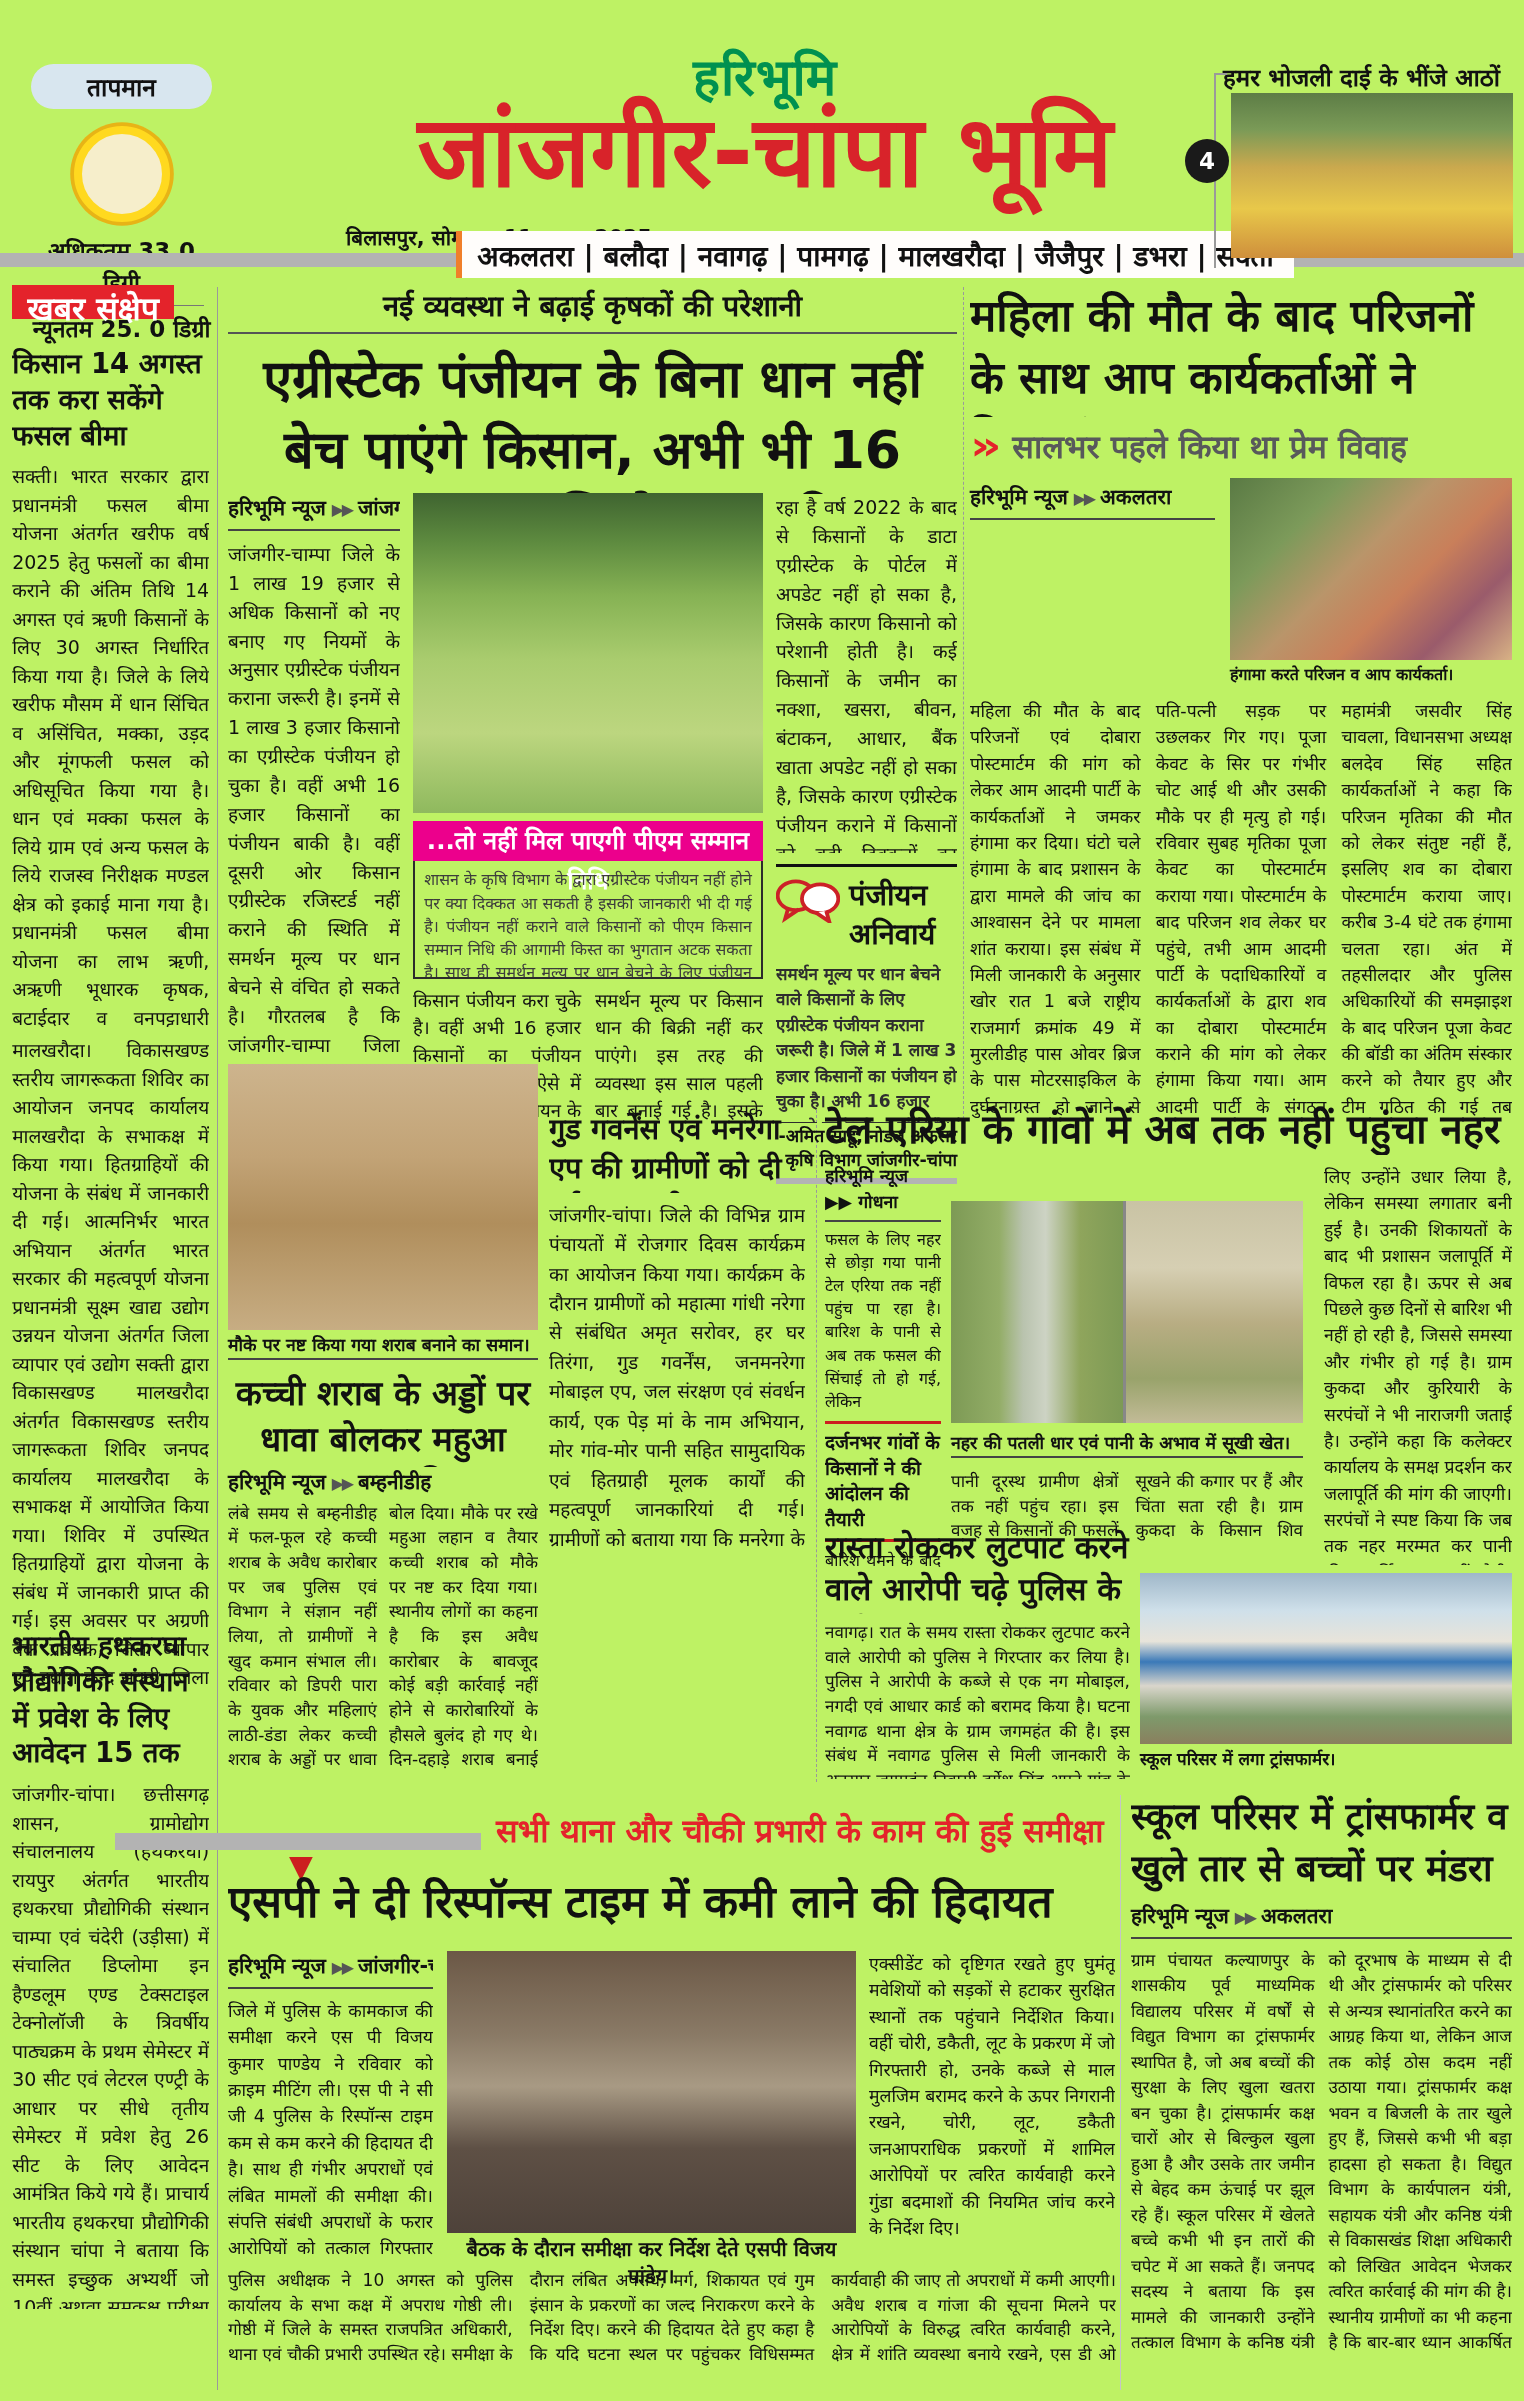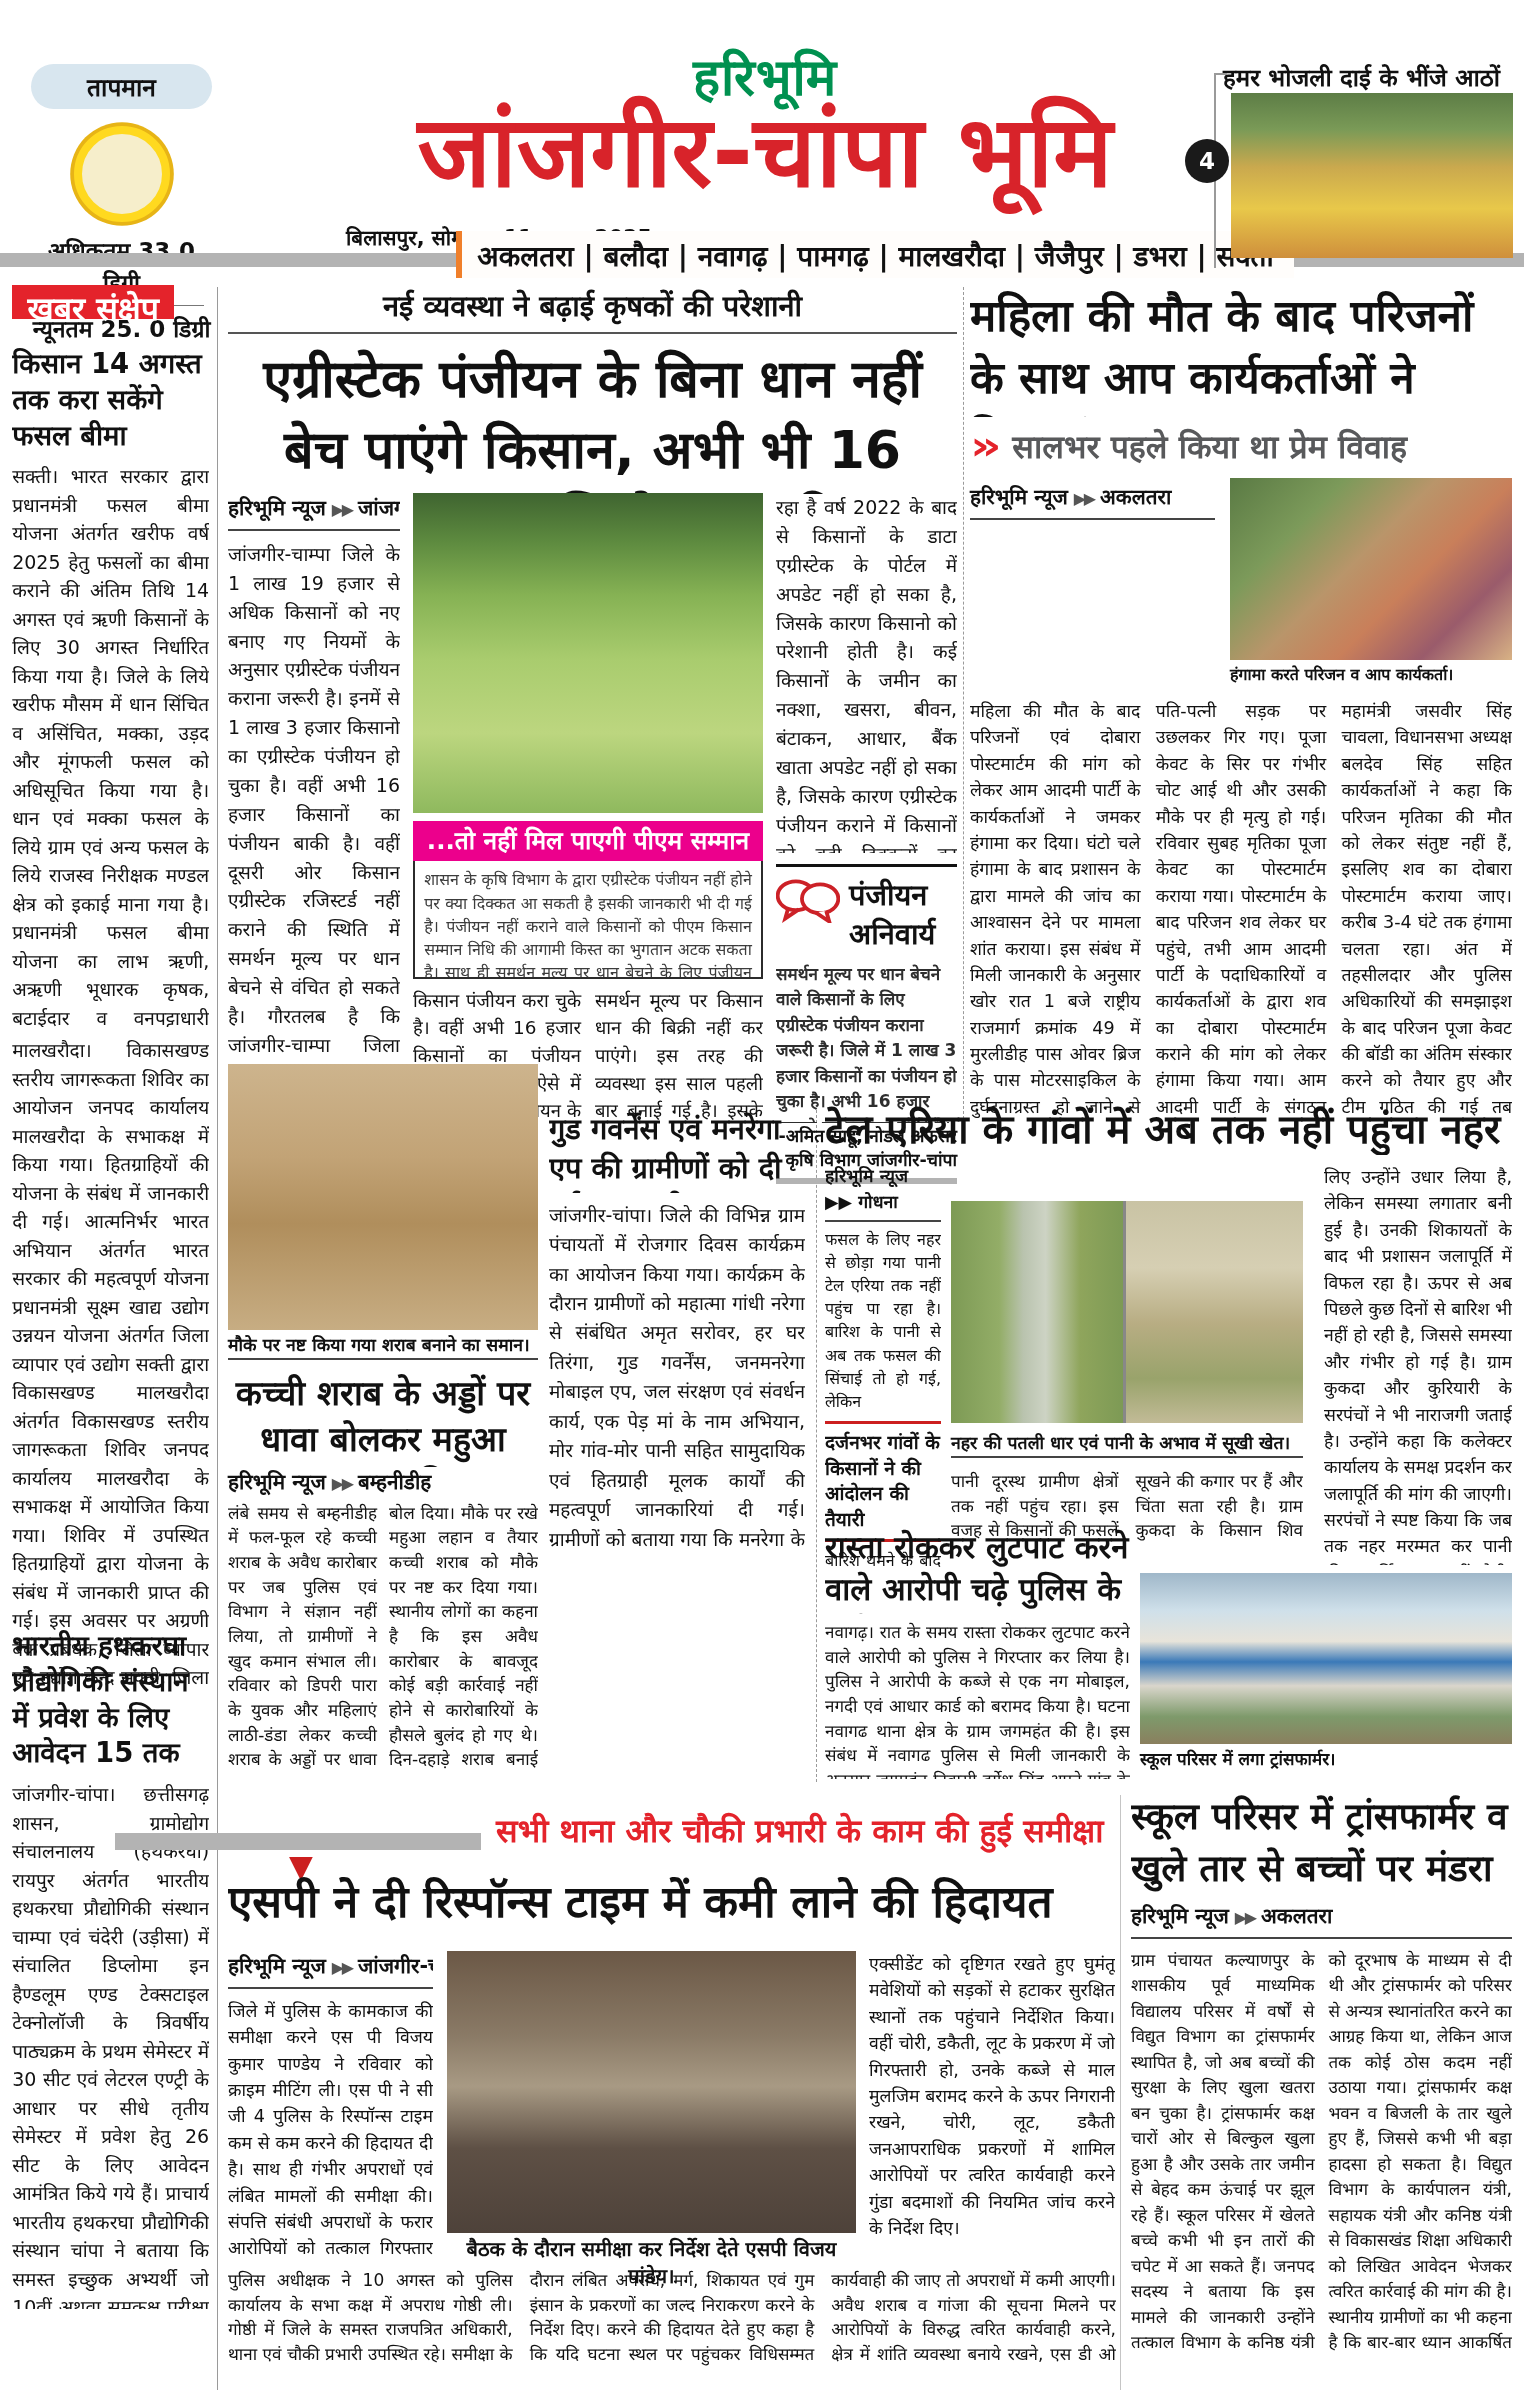--- a/index.html
+++ b/index.html
@@ -1,16 +1,16 @@
 <!DOCTYPE html>
 <html style="font-size:12.2px"><head>
 <meta charset="utf-8">
 <style>
   html,body{margin:0;padding:0;background:#e8e8e8;}
-  #paper{position:relative;width:1524px;height:2401px;background:#ffffff;overflow:hidden;
+  #paper{position:relative;width:1524px;height:2401px;background:#bef264;overflow:hidden;
          font-family:"DejaVu Sans","Liberation Sans",sans-serif;color:#111;}
   .abs{position:absolute;}
   .jt{text-align:justify;}
   
   .weather{left:31px;top:64px;width:181px;text-align:center;}
   .w-pill{background:#d8e6ef;border-radius:23px;font-weight:bold;font-size:24.5px;padding:6.1px 0;}
   .sun{width:80px;height:80px;margin:17px auto 7.7px auto;border-radius:50%;
        background:#f6eecb;border:8.4px solid #ffd91f;box-shadow:0 0 0 3.8px #e7b416;}
   .w-line{font-weight:bold;font-size:23px;padding:4.6px 0;}
   .w-sep{border:none;border-top:1.5px solid #777;margin:1.5px 7.7px;}

